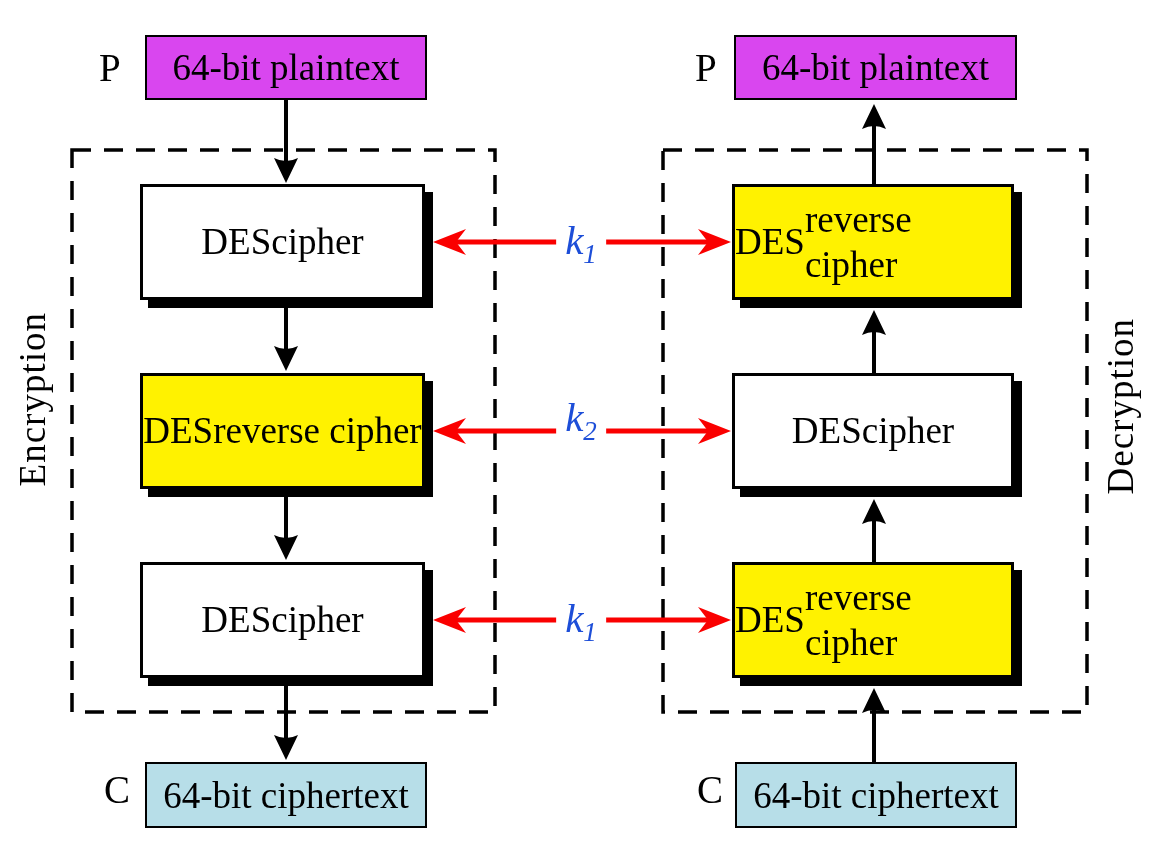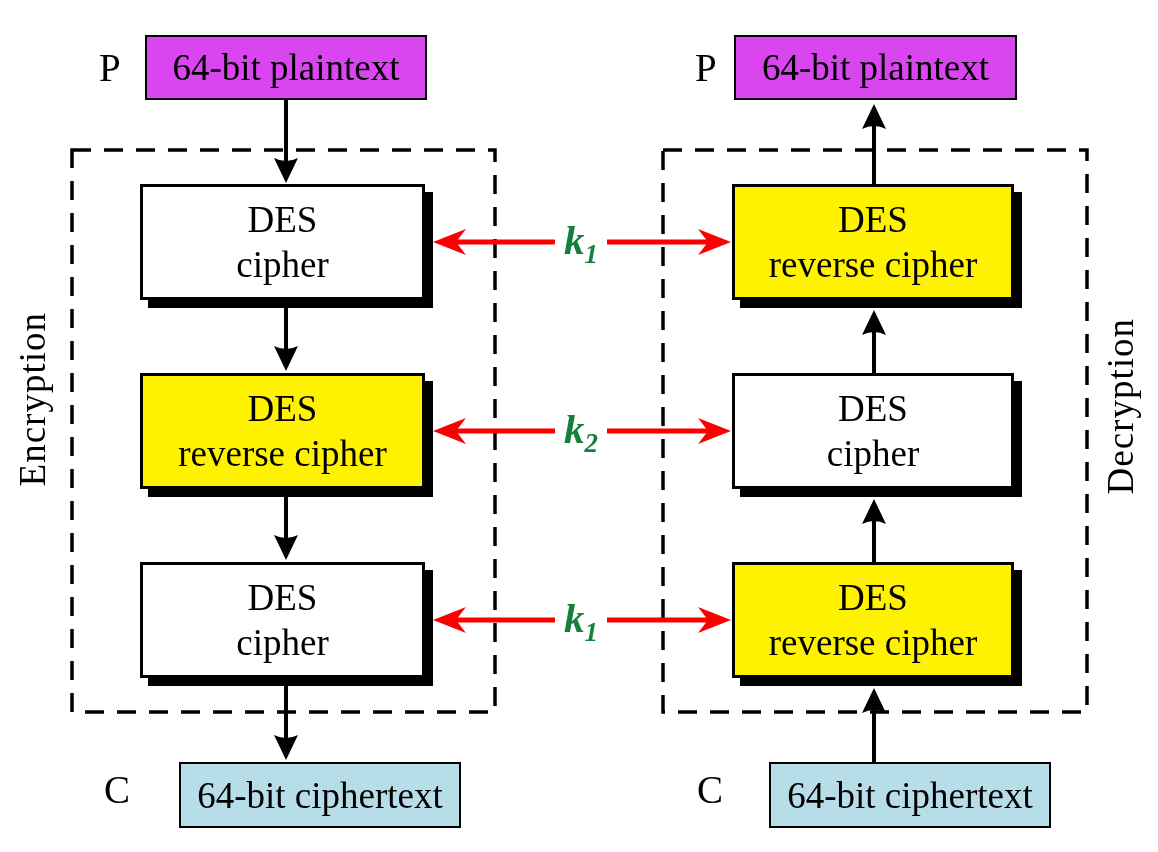--- a/index.html
+++ b/index.html
@@ -11,51 +11,51 @@
   }
   .overlay { position:absolute; left:0; top:0; width:1158px; height:852px; }
 
   
   .io-box {
     position:absolute; box-sizing:border-box;
     border:2.5px solid #000; background:#d946ef;
     display:flex; align-items:center; justify-content:center;
     font-size:37px; line-height:1; white-space:nowrap;
   }
-  .io-box.blue { background:#B7DEE8;margin-left:34px; }
+  .io-box.blue { background:#B7DEE8; }
 
   
   .io-tag { position:absolute; font-size:39px; line-height:1; }
 
   
   .stage {
     position:absolute; box-sizing:border-box; width:285px; height:116px;
     border:3px solid #000; box-shadow:8px 8px 0 0 #000;
-    display:flex; flex-direction:column; align-items:center; justify-content:center;
-    font-size:37px; line-height:1.22; text-align:center;
+    display:flex; flex-direction:row; align-items:center; justify-content:center;
+    font-size:37px; line-height:1.22; text-align:left;
   }
   .stage.col-right { width:282px; }
   .fill-white  { background:#ffffff; }
   .fill-yellow { background:#FFF200; }
   .col-left  { left:140px; }
   .col-right { left:732px; }
   .row-1 { top:184px; }
   .row-2 { top:373px; }
   .row-3 { top:562px; }
 
   
   .side-label {
     position:absolute; writing-mode:vertical-rl; transform:rotate(180deg);
     font-size:37px; line-height:1.15; letter-spacing:1px; white-space:nowrap;
   }
 
   
   .key-label {
     position:absolute; transform:translate(-50%,-46%);
-    color:#15803d; font-weight:bold; font-style:italic;
+    color:#1d4ed8; font-weight:normal; font-style:italic;
     font-size:41px; line-height:1.05; background:#fff; padding:0 9px;
     white-space:nowrap;
   }
   .key-label sub { font-size:27px; font-style:italic; }
 </style>
 </head>
 <body>
 
 <div class="canvas">
 
@@ -139,20 +139,20 @@
     <span>DES</span>
     <span>reverse cipher</span>
   </div>
 
   <div class="io-tag" style="left:697px; top:770px;">C</div>
   <div class="io-box blue" style="left:735px; top:762px; width:282px; height:66px;">64-bit ciphertext</div>
 
   <div class="key-label" style="left:581px; top:242px;">
     <span>k</span><sub>1</sub>
   </div>
-  <div class="key-label" style="left:581px; top:431px;">
+  <div class="key-label" style="left:581px; top:419px;">
     <span>k</span><sub>2</sub>
   </div>
   <div class="key-label" style="left:581px; top:620px;">
     <span>k</span><sub>1</sub>
   </div>
 
 </div>
 
 </body></html>

